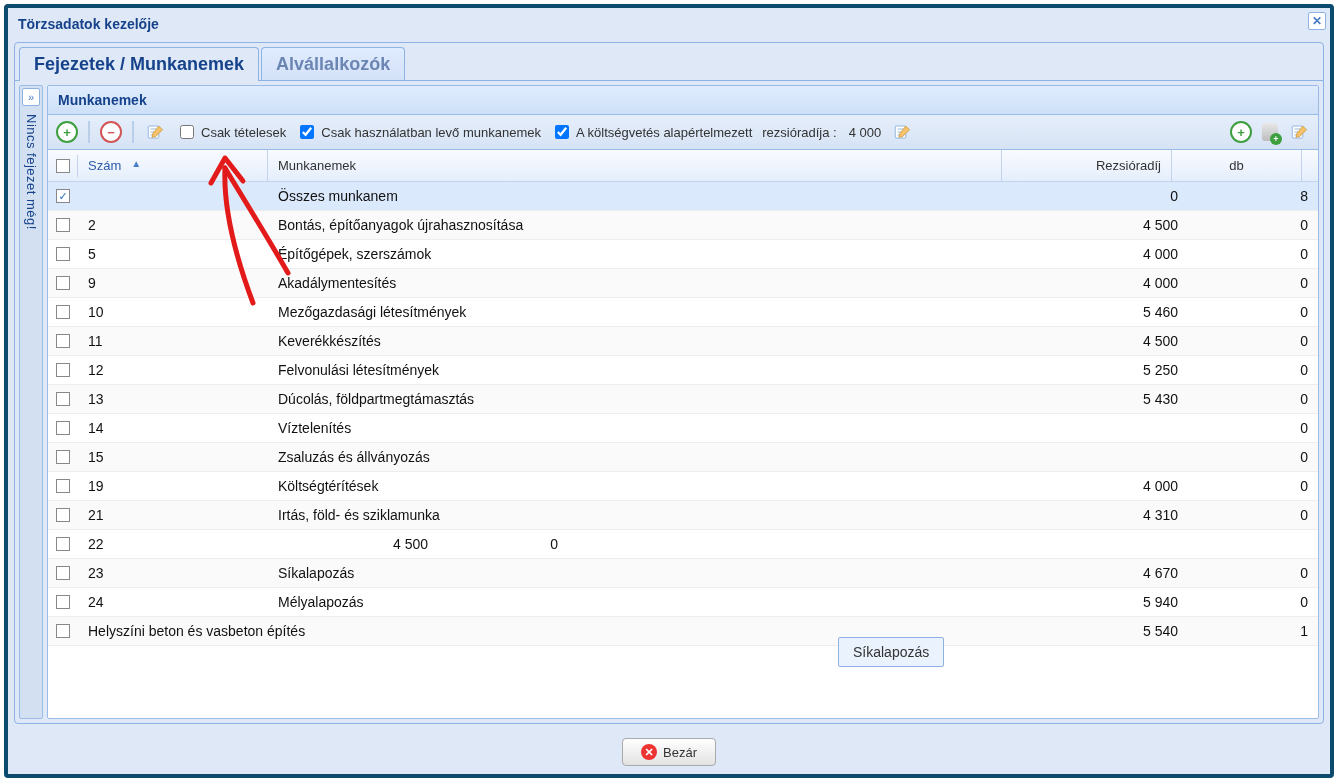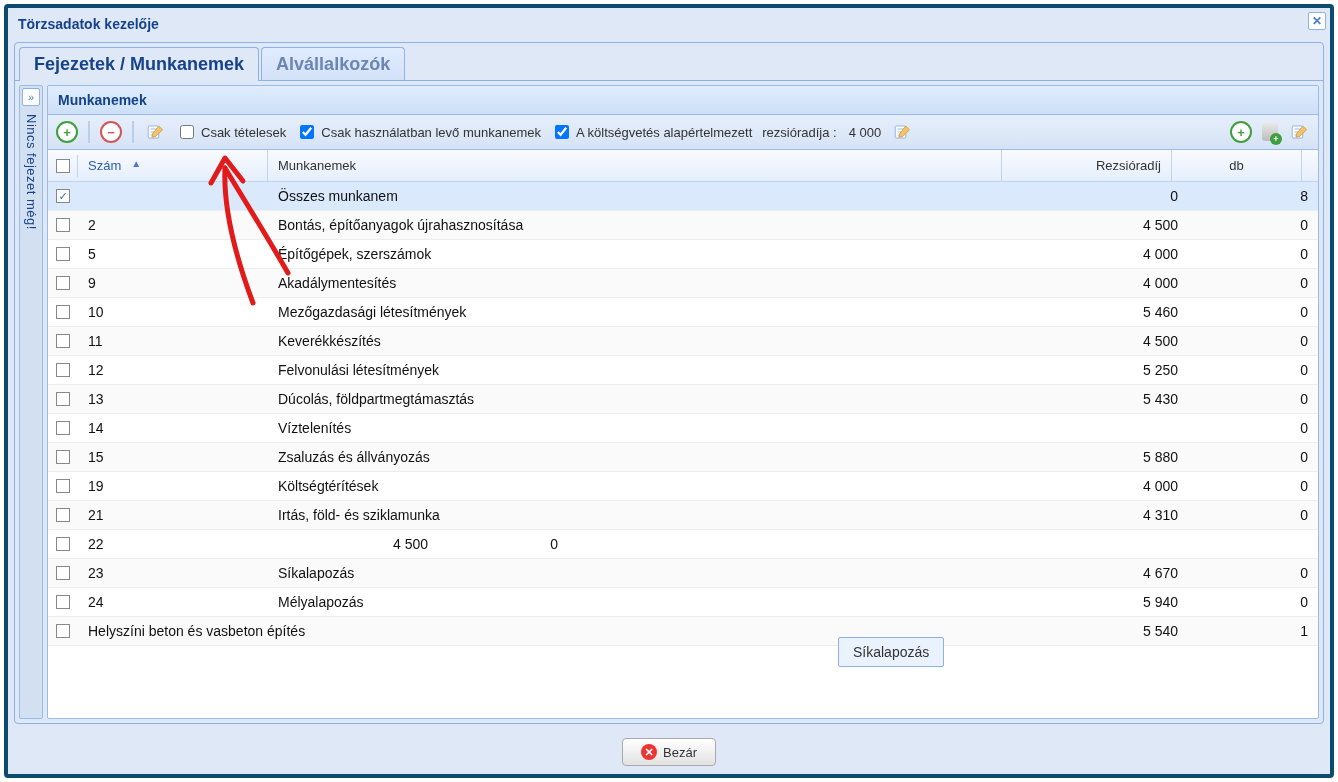--- a/index.html
+++ b/index.html
@@ -471,21 +471,20 @@
               <div class="gr-cell gr-szam">14</div>
               <div class="gr-cell gr-name">Víztelenítés</div>
               <div class="gr-cell gr-db">0</div>
             </div>
             <div class="grid-row">
               <div class="gr-cell gr-check">
                 <div class="fake-cb"></div>
               </div>
               <div class="gr-cell gr-szam">15</div>
               <div class="gr-cell gr-name">Zsaluzás és állványozás</div>
-              <div class="gr-cell gr-rez">5 880</div>
               <div class="gr-cell gr-db">0</div>
             </div>
             <div class="grid-row">
               <div class="gr-cell gr-check">
                 <div class="fake-cb"></div>
               </div>
               <div class="gr-cell gr-szam">19</div>
               <div class="gr-cell gr-name">Költségtérítések</div>
               <div class="gr-cell gr-rez">4 000</div>
               <div class="gr-cell gr-db">0</div>

